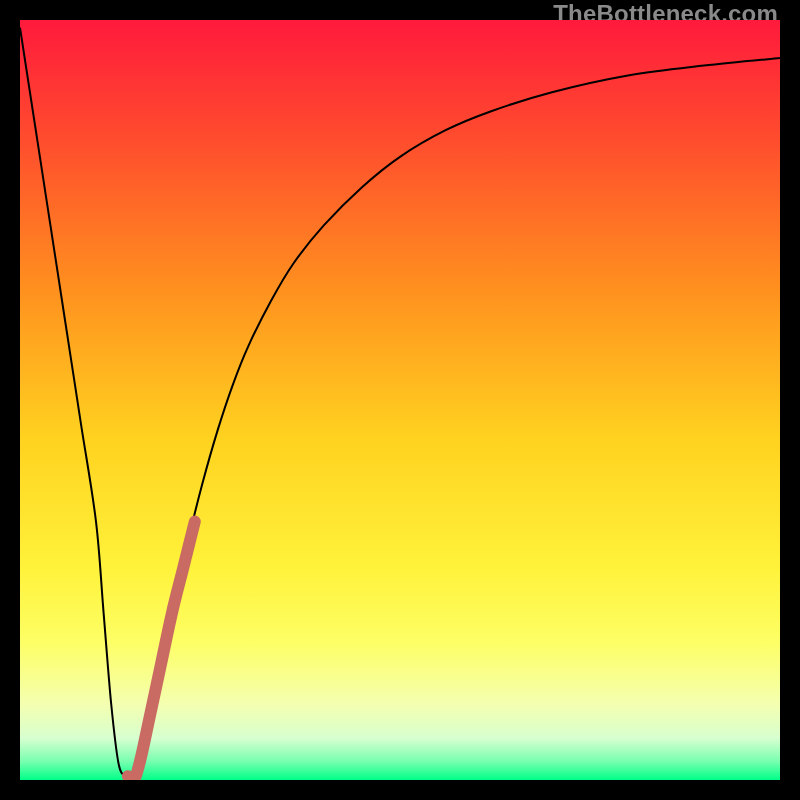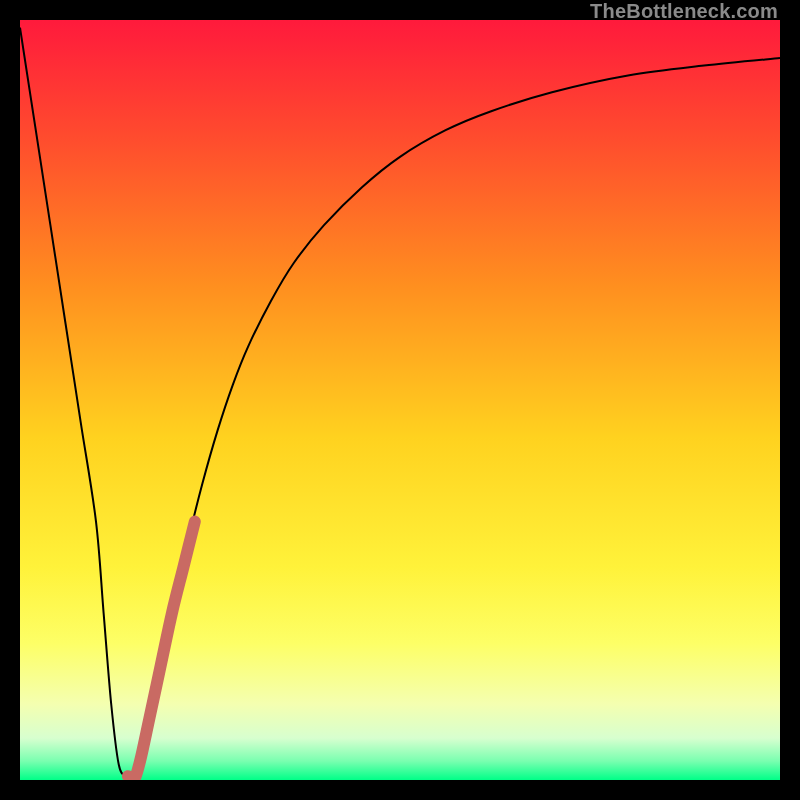--- a/index.html
+++ b/index.html
@@ -23,21 +23,21 @@
     left: 20px;
     top: 20px;
     width: 760px;
     height: 760px;
   }
   .watermark {
     position: absolute;
     top: 0;
     right: 22px;
     font-family: Arial, Helvetica, sans-serif;
-    font-size: 20px;
+    font-size: 24px;
     font-weight: 600;
     color: #8a8a8a;
     white-space: nowrap;
     letter-spacing: 0.2px;
   }
   svg { display: block; }
 </style>
 </head>
 <body>
 

